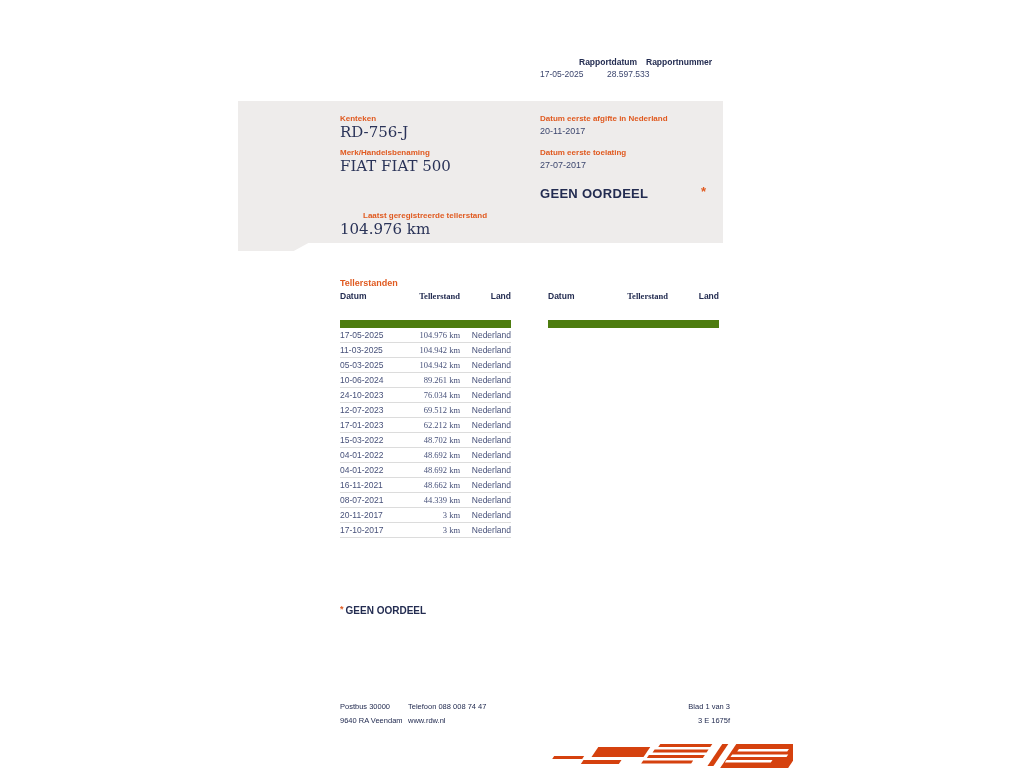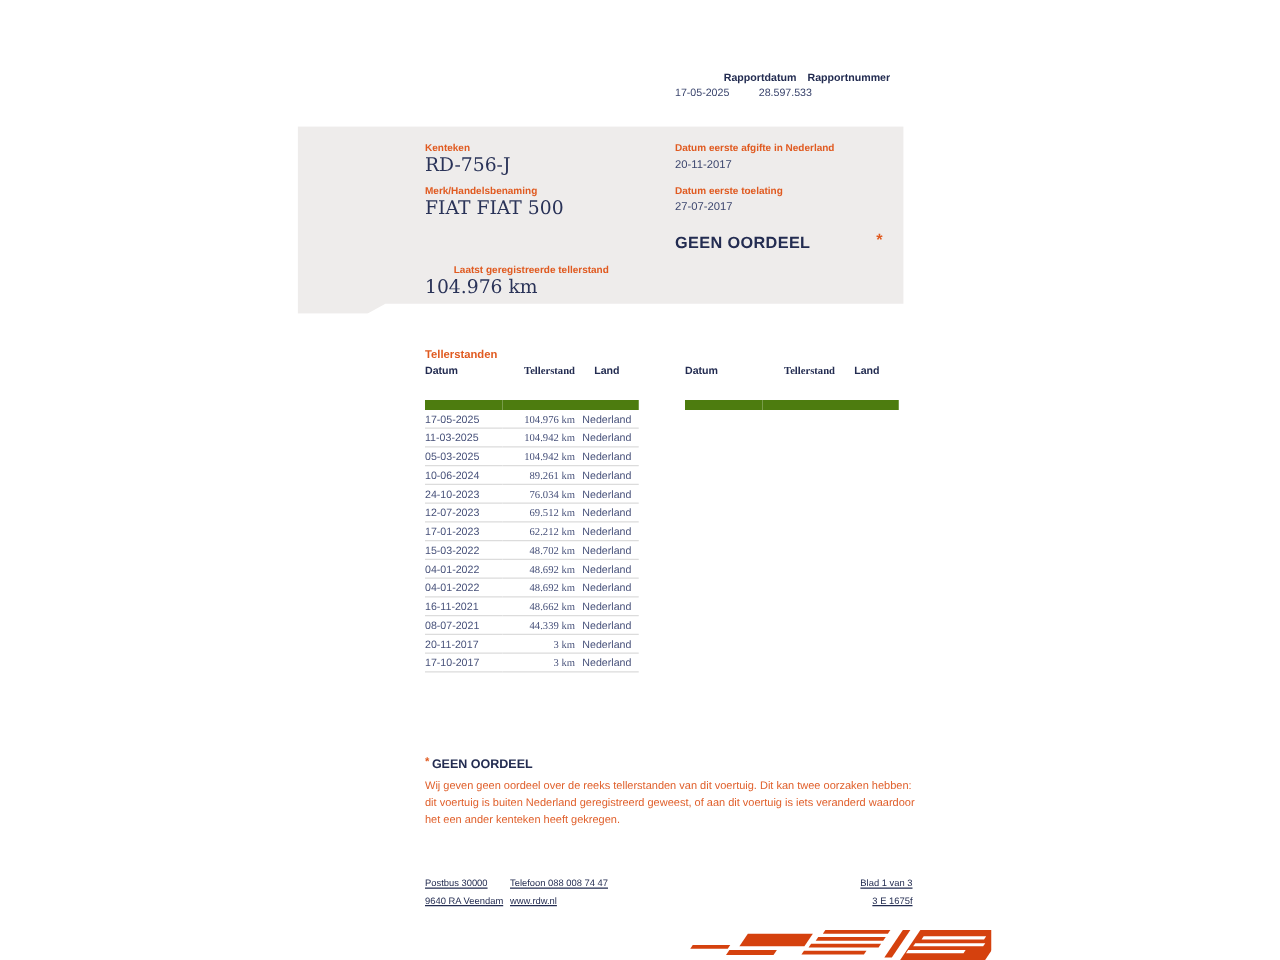--- a/index.html
+++ b/index.html
@@ -26,30 +26,30 @@
   .oordeel-star{position:absolute;left:463px;top:83px;font-size:13px;font-weight:bold;color:#e05a20;}
 
   
   .section-title{left:340px;top:278px;font-size:9px;font-weight:bold;color:#e05a20;}
   table.tellerst{border-collapse:collapse;width:171px;table-layout:fixed;}
   .t1{left:340px;top:290px;} .t2{left:548px;top:290px;}
   table.tellerst th{font-size:8.5px;font-weight:bold;color:#232c51;padding:1px 0 19px 0;
       border-bottom:8px solid #4d7c0f;}
   table.tellerst td{font-size:8.5px;color:#47517a;height:11px;padding:1.5px 0;
       border-bottom:1px solid #dcdcdc;}
-  .c-datum{width:62px;text-align:left;} .c-tel{width:58px;text-align:right;font-family:Liberation Serif, serif;} .c-land{width:51px;text-align:center;}
+  .c-datum{width:62px;text-align:left;} .c-tel{width:58px;text-align:right;font-family:Liberation Serif, serif;} .c-land{width:51px;text-align:right;}
 
   
   .footnote{left:340px;top:604px;width:398px;}
   .fn-head{font-size:10px;font-weight:bold;color:#232c51;}
   .fn-star{color:#e05a20;font-size:9px;font-weight:bold;margin-right:2px;vertical-align:2px;}
   .fn-text{margin-top:5px;font-size:8.8px;line-height:13.5px;color:#e0602c;}
 
   
-  .foot{font-size:7.5px;color:#232c51;line-height:14px;text-decoration:underline;}
+  .foot{font-size:7.5px;color:#232c51;line-height:14px;}
   .foot-a{left:340px;top:700px;} .foot-b{left:408px;top:700px;}
   .foot-c{left:620px;top:700px;width:110px;text-align:right;}
 
   .decor{left:545px;top:740px;width:248px;height:28px;}
 </style>
 </head>
 <body>
 
 <div class="page">
 
@@ -165,21 +165,20 @@
         <th class="c-datum">Datum</th>
         <th class="c-tel">Tellerstand</th>
         <th class="c-land">Land</th>
       </tr>
     </thead>
     <tbody></tbody>
   </table>
 
   <div class="abs footnote">
     <div class="fn-head"><span class="fn-star">*</span><span>GEEN OORDEEL</span></div>
-    <div class="fn-text">Wij geven geen oordeel over de reeks tellerstanden van dit voertuig. Dit kan twee oorzaken hebben: dit voertuig is buiten Nederland geregistreerd geweest, of aan dit voertuig is iets veranderd waardoor het een ander kenteken heeft gekregen.</div>
   </div>
 
   <div class="abs foot foot-a">
     <div>Postbus 30000</div>
     <div>9640 RA Veendam</div>
   </div>
   <div class="abs foot foot-b">
     <div>Telefoon 088 008 74 47</div>
     <div>www.rdw.nl</div>
   </div>

